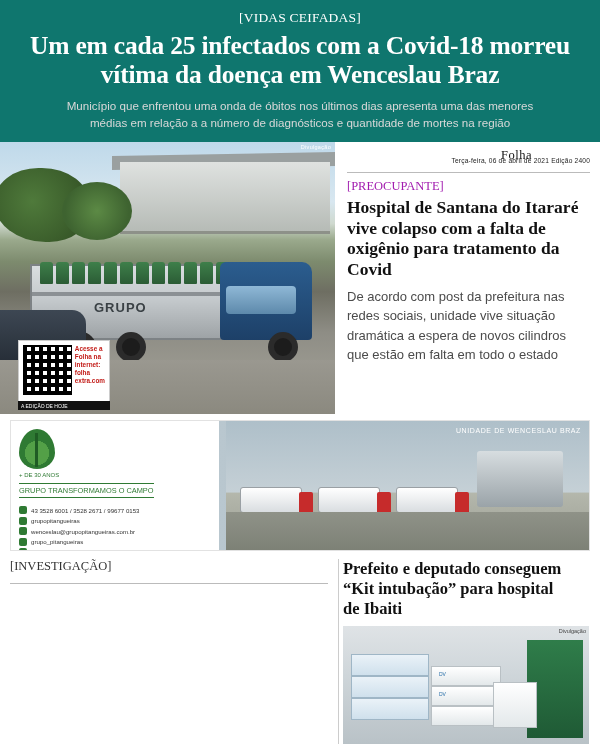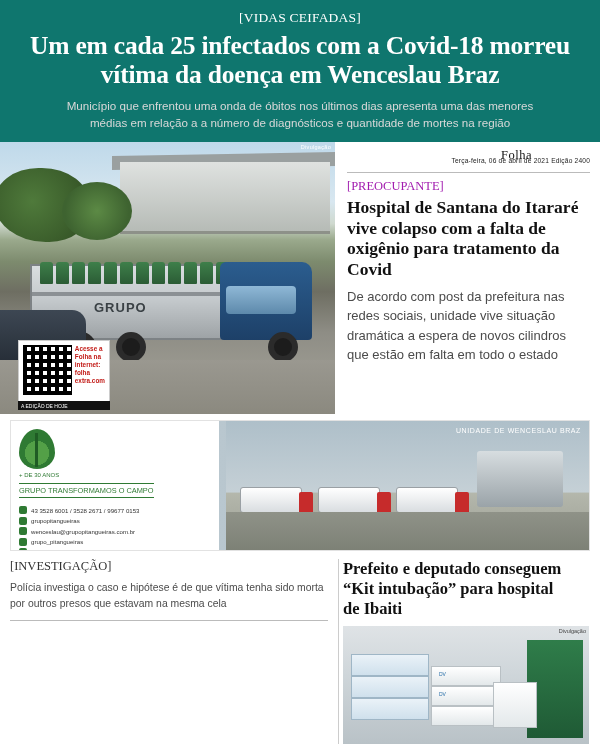--- a/index.html
+++ b/index.html
@@ -397,21 +397,20 @@
       <div class="ad-truck" style="left:170px">
           <span class="cabin"></span>
         </div>
       <div class="ad-ground"></div>
     </div>
   </div>
 
   <div class="lower">
     <div class="low-left">
       <div class="l-kicker">[INVESTIGAÇÃO]</div>
-      <div class="l-body">Polícia investiga o caso e hipótese é de que vítima tenha sido morta por outros presos que estavam na mesma cela</div>
       <div class="hr-thin"></div>
     </div>
 
     <div class="low-right">
       <div class="r2-head">Prefeito e deputado conseguem “Kit intubação” para hospital de Ibaiti</div>
       <div class="photo2">
         <div class="p2-credit">Divulgação</div>
         <div class="p2-green"></div>
         <div class="box blue" style="left:8px; top:28px; width:78px; height:22px;"></div>
         <div class="box blue" style="left:8px; top:50px; width:78px; height:22px;"></div>

